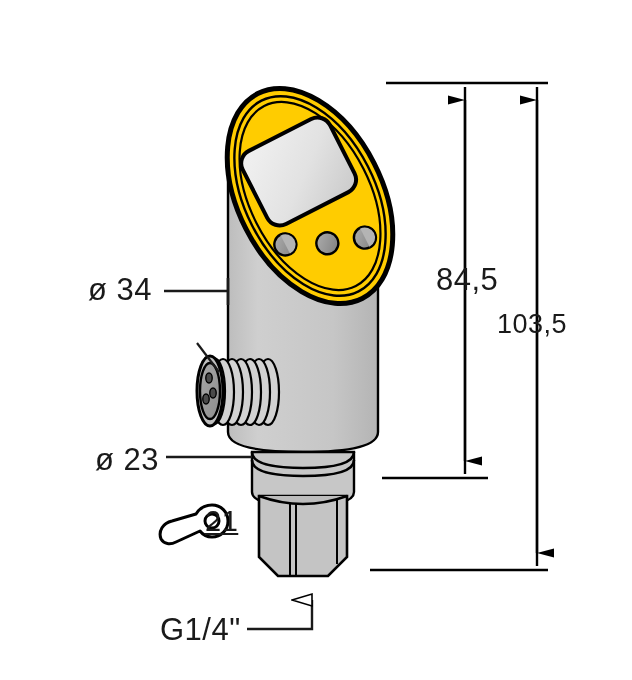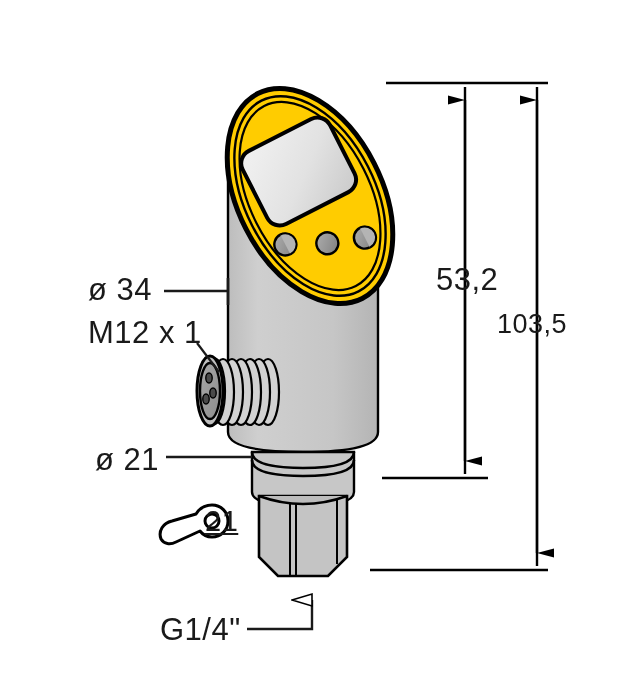--- a/index.html
+++ b/index.html
@@ -188,20 +188,19 @@
       </g>
 
       <g>
         <line x1="537" y1="566" x2="537" y2="100" stroke-width="2.4" marker-end="url(#arrFilledUp)"></line>
         <line x1="537" y1="87" x2="537" y2="553" stroke-width="2.4" marker-end="url(#arrFilledDown)"></line>
       </g>
     </g>
   </svg>
 
   <div class="dim-text t-34">ø 34</div>
-  <div class="dim-text t-m12">M12 x 1</div>
-  <div class="dim-text t-26">ø 21</div>
+  <div class="dim-text t-26">ø 23</div>
   <div class="dim-text t-wr">21</div>
-  <div class="dim-text t-845">53,2</div>
+  <div class="dim-text t-845">84,5</div>
   <div class="dim-text t-1035">103,5</div>
   <div class="dim-text t-g14">G1/4"</div>
 
 </div>
 
 </body></html>

